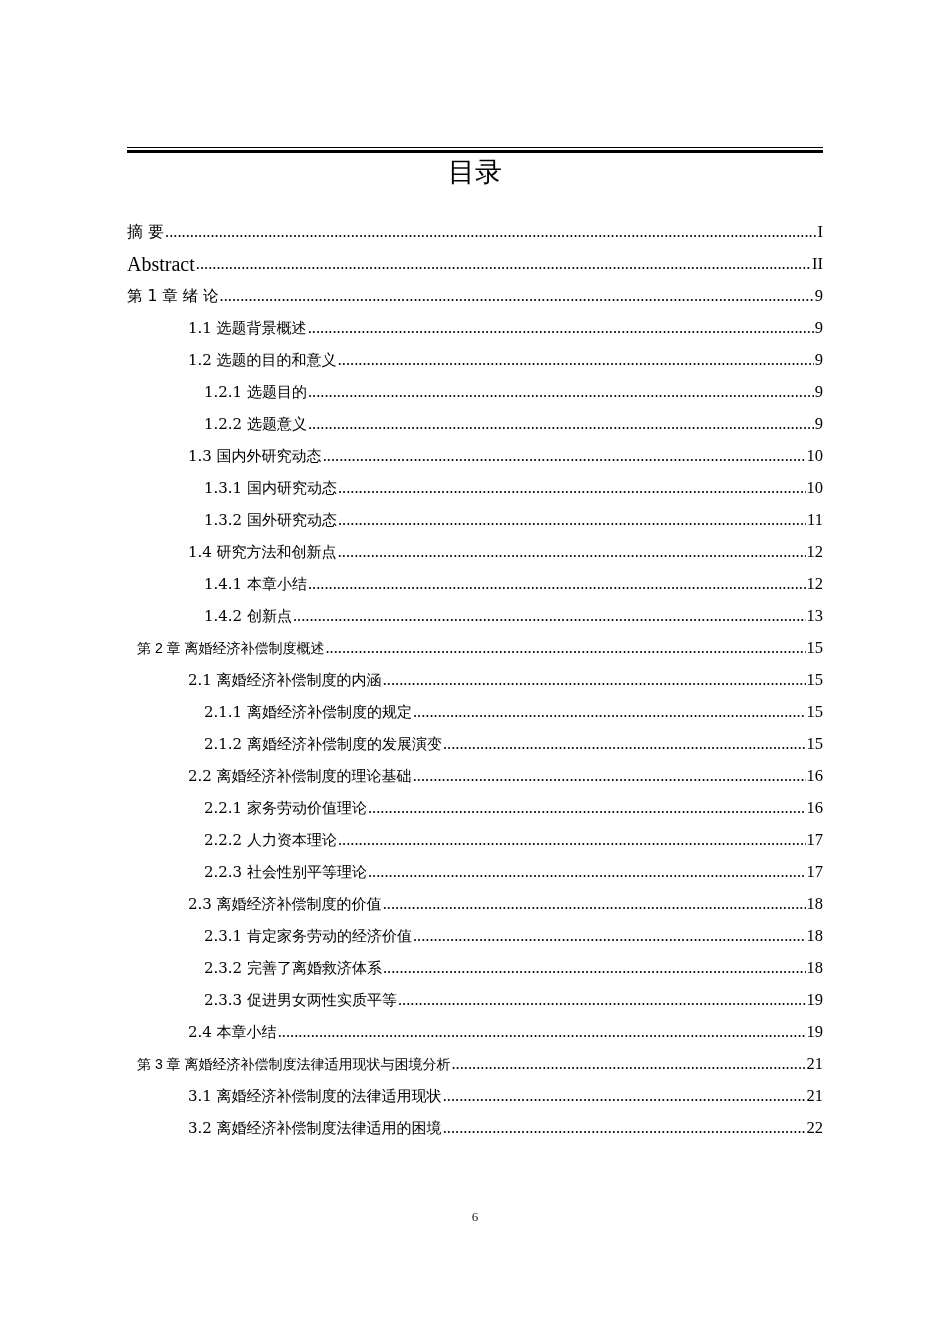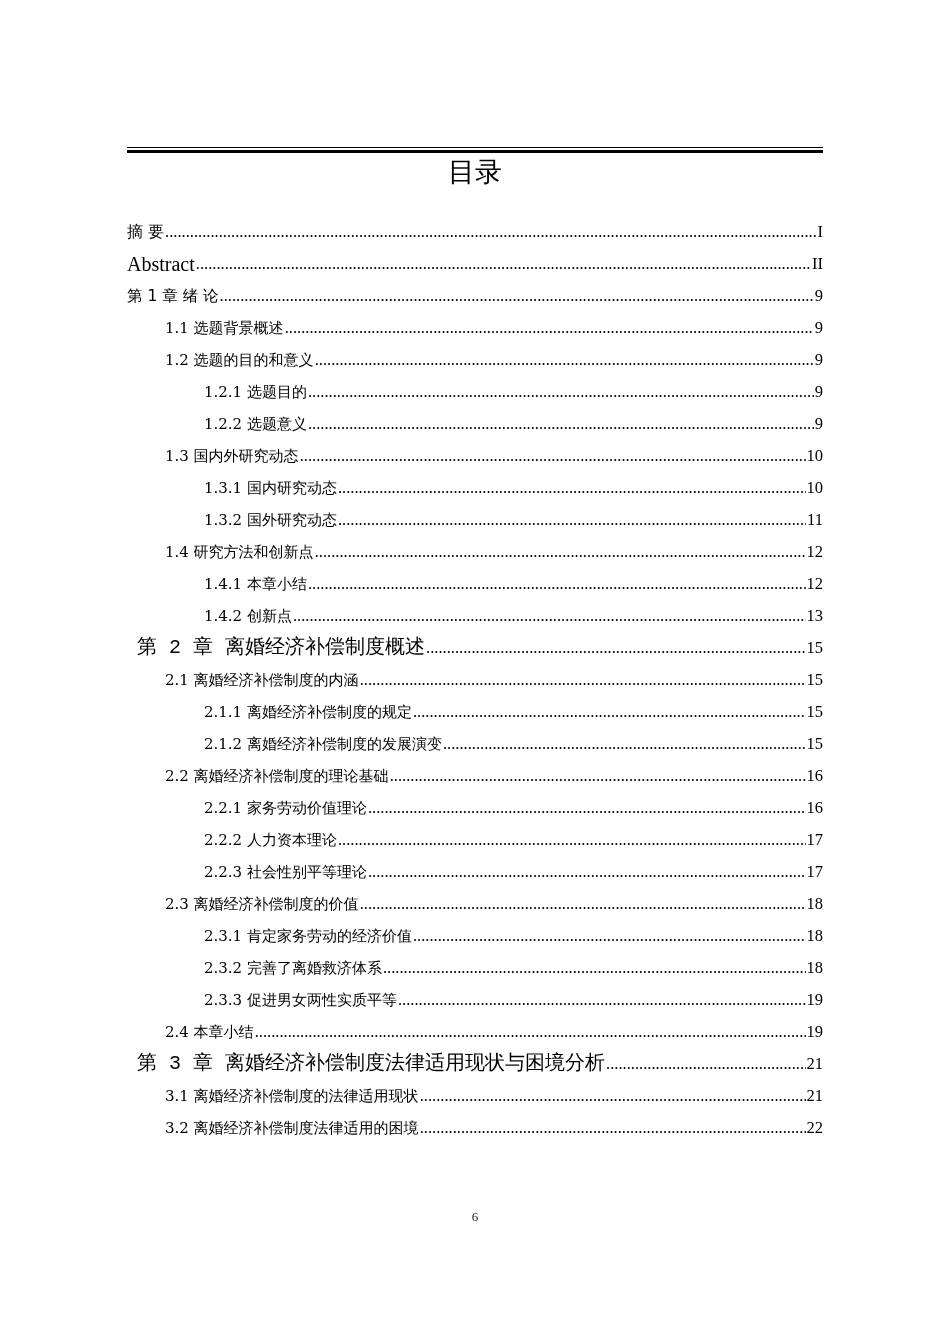--- a/index.html
+++ b/index.html
@@ -81,23 +81,23 @@
     }
     .toc-row .page-num {
       flex: 0 0 auto;
       background: #fff;
     }
     .lvl-front .label { font-family: "DejaVu Sans", sans-serif; font-size: 16px; }
     .lvl-front.abstract .label { font-family: "Liberation Serif", serif; font-size: 20px; }
     .lvl-front { height: 32px; }
     .lvl-ch1 .label { font-family: "DejaVu Sans", sans-serif; font-size: 15.5px; }
     .lvl-ch { padding-left: 10px; }
-    .lvl-ch .label { font-family: Liberation Mono, monospace; font-size: 20px; }
+    .lvl-ch .label { font-family: Liberation Sans, sans-serif; font-size: 14px; }
     .lvl-sec { padding-left: 38px; }
-    .lvl-sec .label { font-family: "DejaVu Serif", serif; font-size: 15px; }
+    .lvl-sec .label { font-family: "DejaVu Serif", serif; font-size: 15px; margin-left: 23px; }
     .lvl-sub { padding-left: 77px; }
     .lvl-sub .label { font-family: "DejaVu Serif", serif; font-size: 15px; }
     .footer-page {
       position: absolute;
       left: 0;
       width: 950px;
       top: 1209px;
       text-align: center;
       font-size: 13px;
       font-family: "Liberation Serif", serif;

